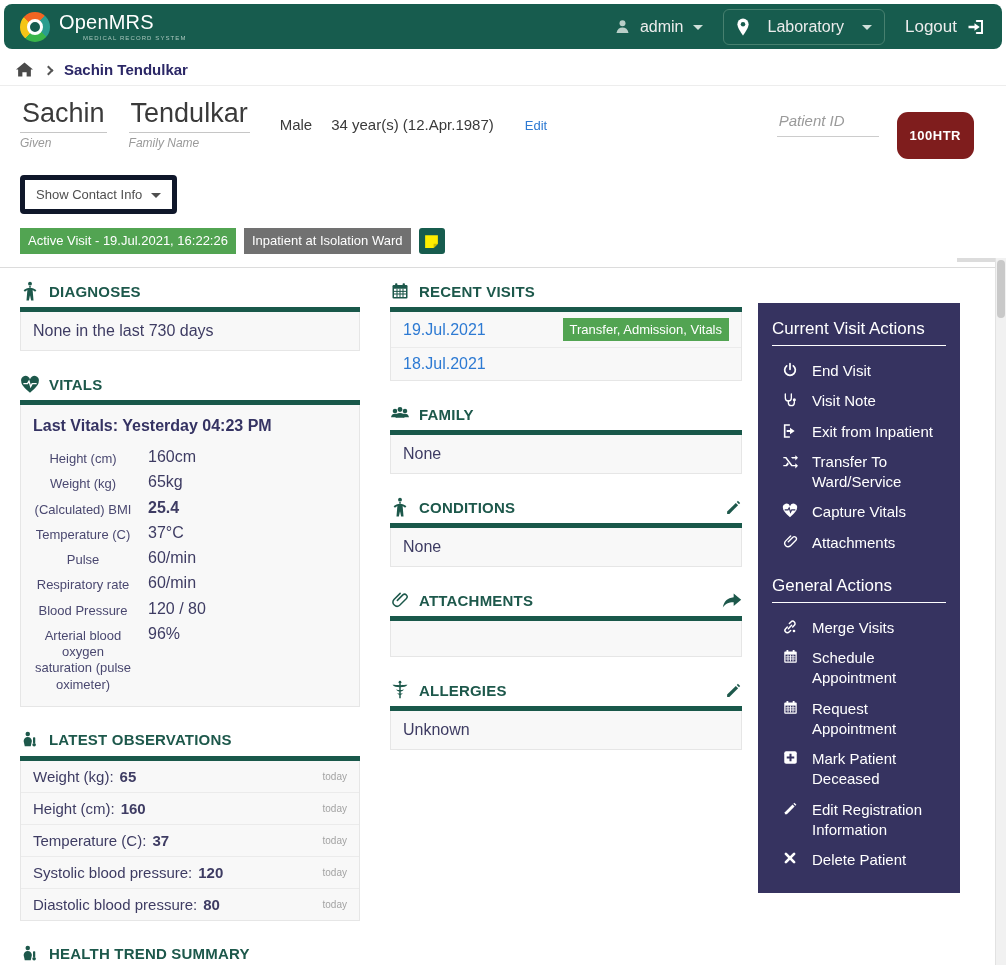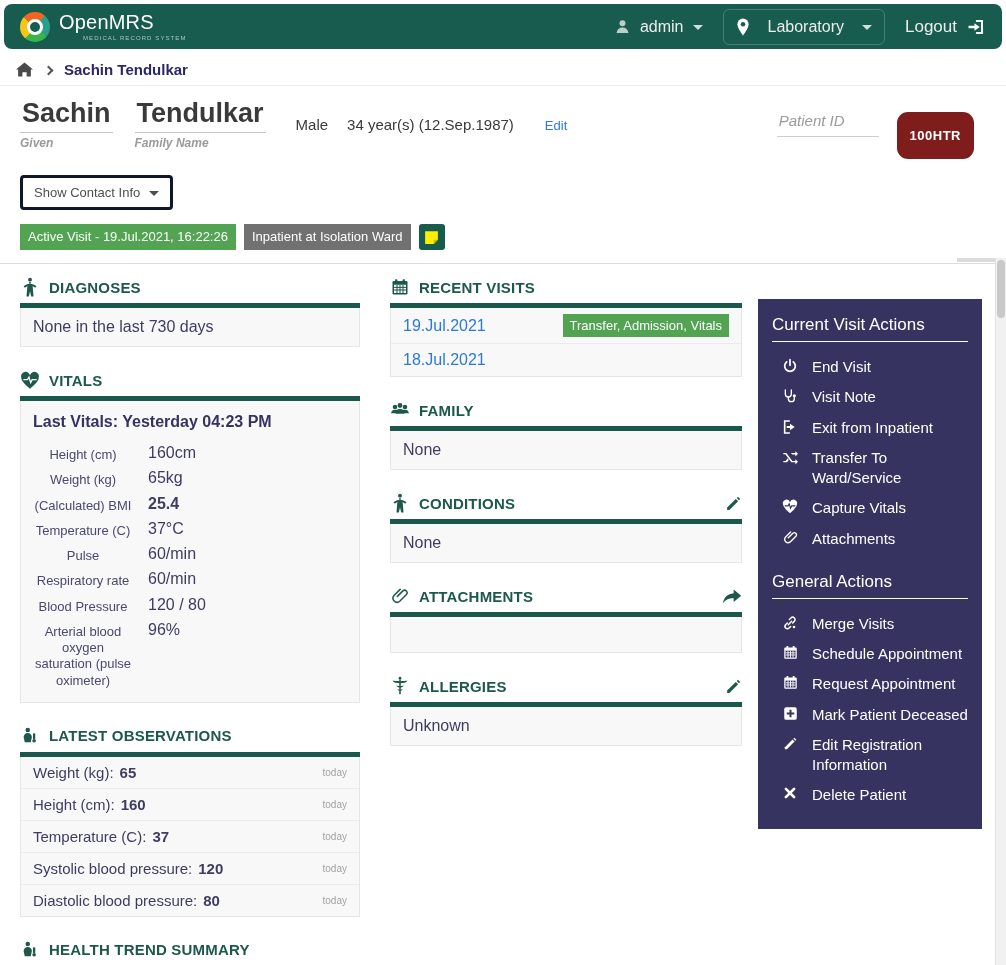--- a/index.html
+++ b/index.html
@@ -46,47 +46,47 @@
     border-bottom:1px solid #ededed;
   }
   .chev { width:7px; height:7px; border-right:2px solid #555; border-top:2px solid #555;
           transform:rotate(45deg); margin-top:1px; }
   .crumb-patient { font-weight:bold; font-size:15px; color:#2b2766; }
 
   
   .patient-header { padding:12px 20px 0; border-bottom:1px solid #dcdcdc; }
   .ph-top { display:flex; align-items:flex-start; }
   .name-block { display:flex; gap:22px; }
-  .name-cell { display:flex; flex-direction:column;font-weight:bold; }
+  .name-cell { display:flex; flex-direction:column; }
   .name-text { font-size:27px; color:#3a3a3a; padding:0 2px 3px; border-bottom:1px solid #c6c6c6; }
   .name-label { font-size:12px; font-style:italic; color:#9a9a9a; margin-top:3px; }
   .demo { margin:18px 0 0 30px; font-size:15px; color:#3a3a3a; display:flex; align-items:baseline; gap:19px; }
   .edit-link { color:#2d7ad3; font-size:13px; margin-left:12px; cursor:pointer; }
   .pid-block { margin-left:auto; margin-top:14px; margin-right:12px; display:flex; align-items:flex-start; gap:18px; }
   .pid-label { font-style:italic; color:#9a9a9a; font-size:15px; border-bottom:1px solid #cccccc; padding:0 34px 7px 2px; }
   .pid-badge { background:#7f1d1d; color:#ffffff; font-weight:bold; font-size:13px;
                border-radius:11px; padding:16px 13px; letter-spacing:0.5px; }
   .contact-btn {
     margin:16px 0 14px; display:inline-flex; align-items:center; gap:9px;
-    border:3px solid #0f172a; background:#ffffff; border-radius:4px;
+    border:5px solid #0f172a; background:#ffffff; border-radius:4px;
     padding:7px 11px; font-size:13px; color:#4f4f4f; cursor:pointer;
   }
   .contact-btn .caret-down { border-top-color:#4f4f4f; }
   .badges-row { display:flex; align-items:center; gap:8px; padding-bottom:13px; }
   .badge { font-size:13px; color:#ffffff; padding:5px 8px; line-height:1.2; }
   .badge-green { background:#52a452; }
   .badge-gray { background:#717171; }
   .note-badge { width:26px; height:26px; background:#175c4e; border-radius:3px;
                 display:flex; align-items:center; justify-content:center; cursor:pointer; }
 
   
   .main { display:flex; align-items:flex-start; padding:12px 0 0 20px; }
   .col-left  { width:340px; flex:none; }
   .col-mid   { width:352px; flex:none; margin-left:30px; }
-  .col-right { width:224px; flex:none; margin-left:16px; margin-top:23px; }
+  .col-right { width:202px; flex:none; margin-left:16px; margin-top:23px; }
 
   .section { margin-bottom:22px; }
   .sec-head { display:flex; align-items:center; gap:9px; min-height:22px; }
   .sec-icon { flex:none; width:20px; display:flex; justify-content:center; }
   .sec-title { font-weight:bold; font-size:15px; color:#1d584b; letter-spacing:0.2px; }
   .sec-actions { margin-left:auto; display:flex; gap:10px; }
   .sec-actions .icon-btn { cursor:pointer; }
   .sec-bar { height:5px; background:#19584a; margin-top:5px; }
   .sec-box { background:#f8f8f8; border:1px solid #e6e6e6; border-top:none;
              padding:10px 12px; font-size:16px; color:#3e3c63; }
@@ -191,21 +191,21 @@
         <span class="name-text">Sachin</span>
         <span class="name-label">Given</span>
       </div>
       <div class="name-cell">
         <span class="name-text">Tendulkar</span>
         <span class="name-label">Family Name</span>
       </div>
     </div>
     <div class="demo">
       <span>Male</span>
-      <span>34 year(s) (12.Sep.1987)</span>
+      <span>34 year(s) (12.Apr.1987)</span>
       <span class="edit-link">Edit</span>
     </div>
     <div class="pid-block">
       <span class="pid-label">Patient ID</span>
       <span class="pid-badge">100HTR</span>
     </div>
   </div>
   <div>
     <button class="contact-btn">
       <span>Show Contact Info</span>

